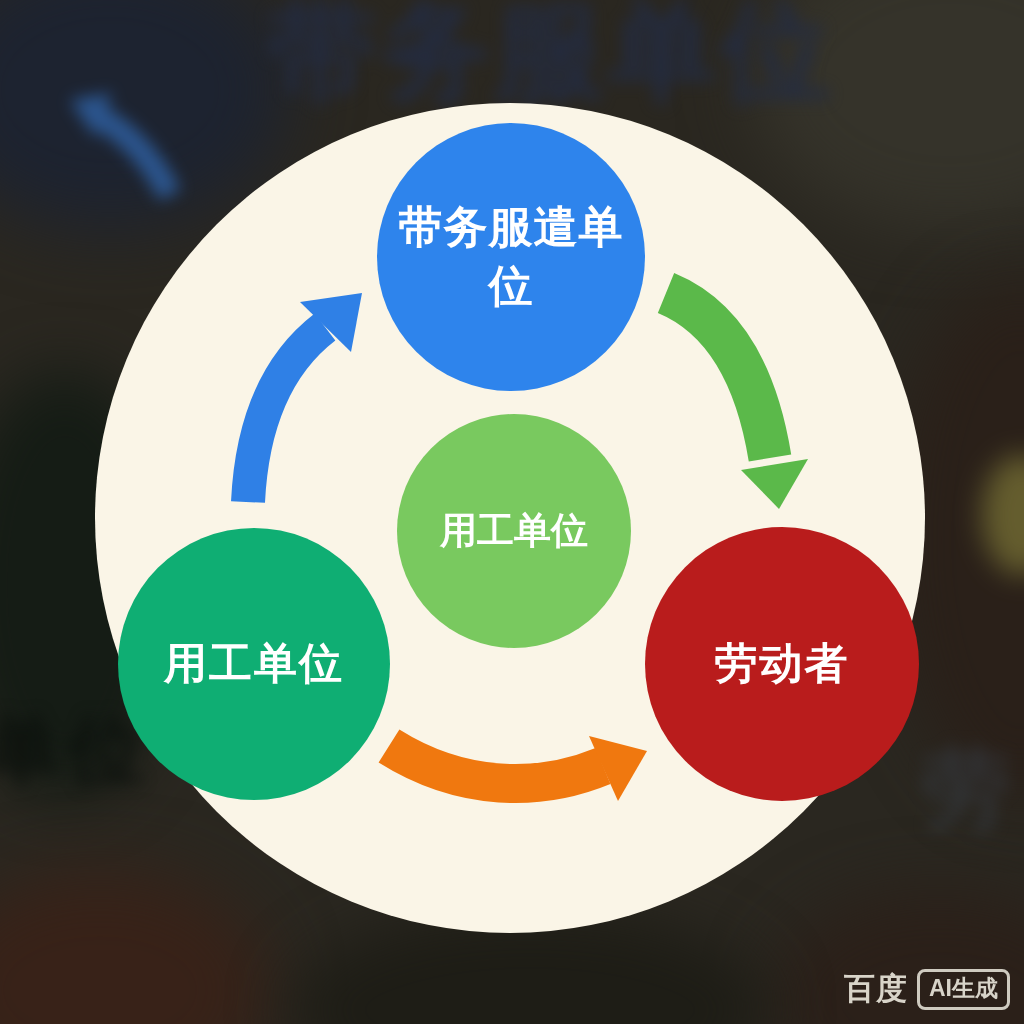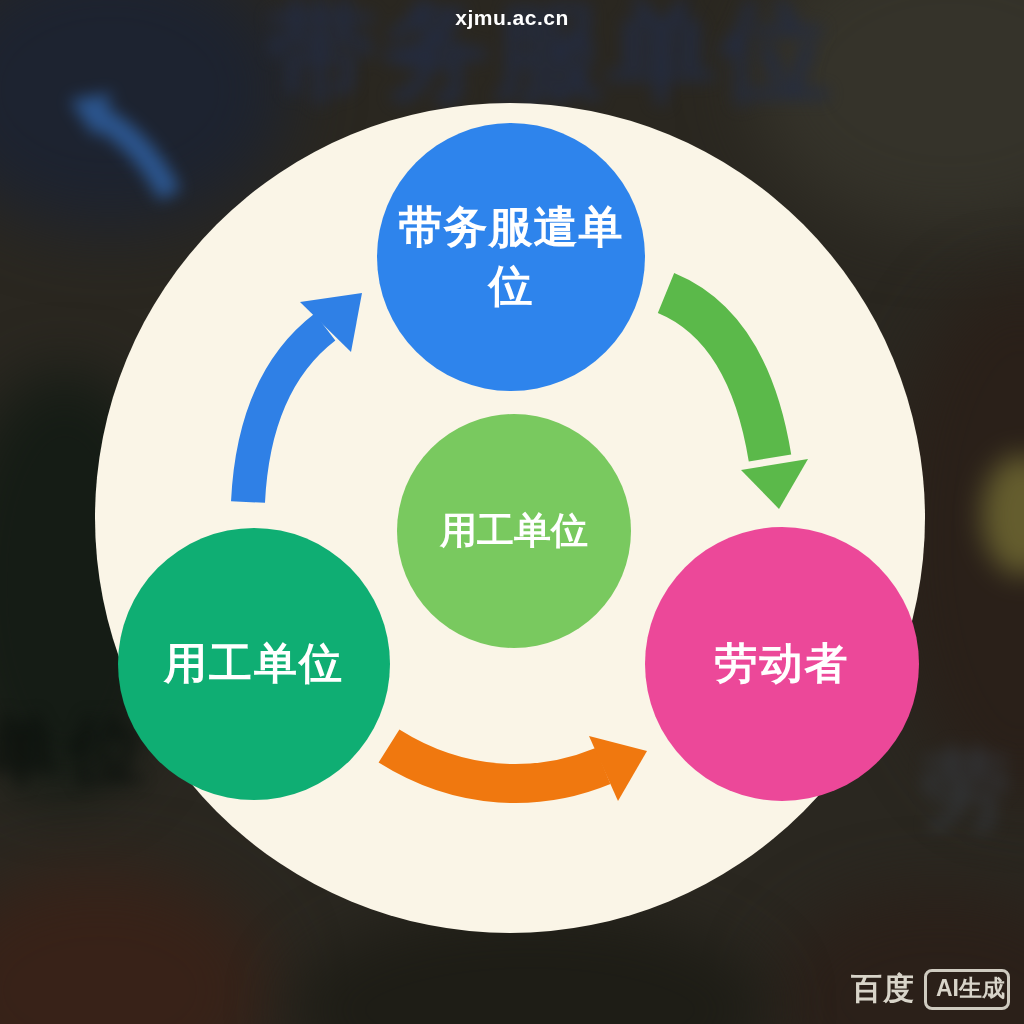--- a/index.html
+++ b/index.html
@@ -45,21 +45,21 @@
   .node-left  {left:118px;top:528px;width:272px;height:272px;font-size:43px;letter-spacing:2px;}
   .node-right {left:645px;top:527px;width:274px;height:274px;font-size:43px;letter-spacing:2px;}
   .watermark{
     position:absolute;right:14px;bottom:14px;display:flex;align-items:center;gap:9px;
     color:#d8d4c9;
     margin-left:20px;
   }
   .wm-brand{font-size:31px;font-weight:bold;letter-spacing:1px;}
   .wm-badge{
     font-size:23px;font-weight:bold;border:3px solid #cfcbc0;border-radius:8px;
-    padding:1px 2px 3px 9px;color:#d8d4c9;
+    padding:1px 9px 3px 9px;color:#d8d4c9;
   }
 </style>
 </head>
 <body>
 
 <div class="stage">
 
   <div class="blob b1"></div>
   <div class="blob b2"></div>
   <div class="blob b3"></div>
@@ -102,24 +102,23 @@
   <div class="node node-center" style="background-color: rgb(121, 201, 95);">
     <span>
       <span>用工单位</span><br>
     </span>
   </div>
 
   <div class="node node-left" style="background-color: rgb(15, 174, 115);">
     <span>用工单位</span>
   </div>
 
-  <div class="node node-right" style="background-color: #ec4899; font-family: Liberation Mono, monospace;">
+  <div class="node node-right" style="background-color: #b91c1c; font-family: Liberation Mono, monospace;">
     <span>劳动者</span>
   </div>
 
-  <div class="site-url">xjmu.ac.cn</div>
 
   <div class="watermark">
     <span class="wm-brand">百度</span>
     <span class="wm-badge">AI生成</span>
   </div>
 
 </div>
 
 </body></html>

